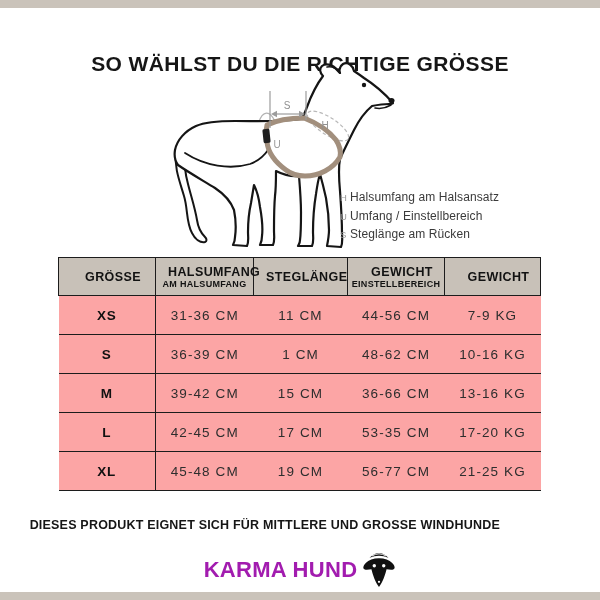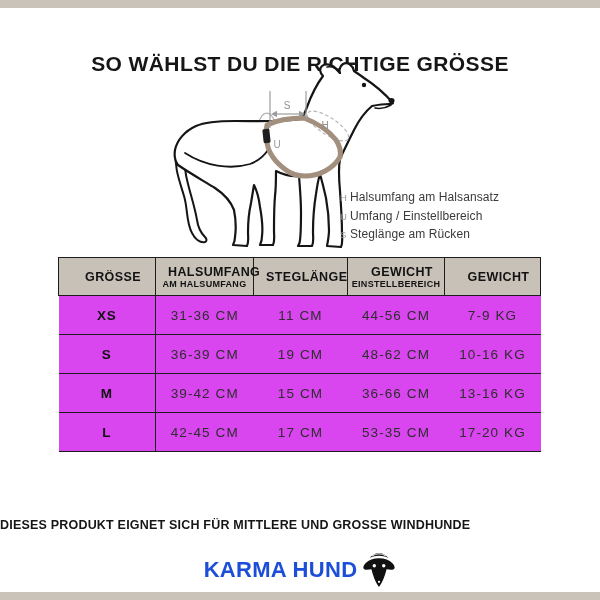--- a/index.html
+++ b/index.html
@@ -26,38 +26,38 @@
     border-collapse:collapse;table-layout:fixed;
   }
   .size-table th{
     background:#c8c1b8;border:1.5px solid #1c1c1c;
     height:37px;padding:0;vertical-align:middle;text-align:center;color:#121212;
   }
   .th-main{font-size:12.5px;font-weight:800;letter-spacing:.4px;line-height:14px;margin-left:12px;}
   .th-sub{font-size:9px;font-weight:800;letter-spacing:.3px;line-height:10px;}
   .size-table td{
     height:38.1px;padding:0;text-align:center;vertical-align:middle;
-    border-bottom:1.5px solid #1c1c1c;background:#d946ef;margin-top:36px;
+    border-bottom:1.5px solid #1c1c1c;background:#fca5a5;margin-top:36px;
   }
   .size-table td.size-cell{
     font-weight:800;font-size:13.5px;letter-spacing:.8px;color:#111;
     border-right:1.5px solid #1c1c1c;
   }
   .size-table td.value-cell{
     font-size:13.5px;font-weight:400;color:#2e2e2e;letter-spacing:1.1px;text-align:center;
   }
   .footer-note{
-    position:absolute;top:518px;left:0;width:484px;text-align:left;
+    position:absolute;top:518px;left:16px;width:484px;text-align:right;
     font-size:12.5px;font-weight:800;letter-spacing:.2px;color:#161616;
   }
   .brand{
     position:absolute;top:550px;left:0;width:600px;height:40px;
     display:flex;align-items:center;justify-content:center;gap:5px;
   }
-  .brand-name{font-size:22px;font-weight:800;letter-spacing:.3px;color:#1d4ed8;}
+  .brand-name{font-size:22px;font-weight:800;letter-spacing:.3px;color:#a21caf;}
 </style>
 </head>
 <body>
 
 <div class="strip strip-top"></div>
 
 <h1 class="page-title">SO WÄHLST DU DIE RICHTIGE GRÖSSE</h1>
 
 <div class="dog-wrap">
   <svg width="250" height="200" viewBox="0 0 250 200">
@@ -143,38 +143,45 @@
     <tr>
       <td class="size-cell">XS</td>
       <td class="value-cell">31-36 CM</td>
       <td class="value-cell">11 CM</td>
       <td class="value-cell">44-56 CM</td>
       <td class="value-cell">7-9 KG</td>
     </tr>
     <tr>
       <td class="size-cell">S</td>
       <td class="value-cell">36-39 CM</td>
-      <td class="value-cell">19 CM</td>
+      <td class="value-cell">1 CM</td>
       <td class="value-cell">48-62 CM</td>
       <td class="value-cell">10-16 KG</td>
     </tr>
     <tr>
       <td class="size-cell">M</td>
       <td class="value-cell">39-42 CM</td>
       <td class="value-cell">15 CM</td>
       <td class="value-cell">36-66 CM</td>
       <td class="value-cell">13-16 KG</td>
     </tr>
     <tr>
       <td class="size-cell">L</td>
       <td class="value-cell">42-45 CM</td>
       <td class="value-cell">17 CM</td>
       <td class="value-cell">53-35 CM</td>
       <td class="value-cell">17-20 KG</td>
     </tr>
+    <tr>
+      <td class="size-cell">XL</td>
+      <td class="value-cell">45-48 CM</td>
+      <td class="value-cell">19 CM</td>
+      <td class="value-cell">56-77 CM</td>
+      <td class="value-cell">21-25 KG</td>
+    </tr>
   </tbody>
 </table>
 
 <div class="footer-note">DIESES PRODUKT EIGNET SICH FÜR MITTLERE UND GROSSE WINDHUNDE</div>
 
 <div class="brand">
   <span class="brand-name">KARMA HUND</span>
   <svg width="34" height="38" viewBox="0 0 36 40">
 
     <path d="M8,7 Q18,-3 28,7 Q18,3 8,7 Z" fill="#111"></path>

